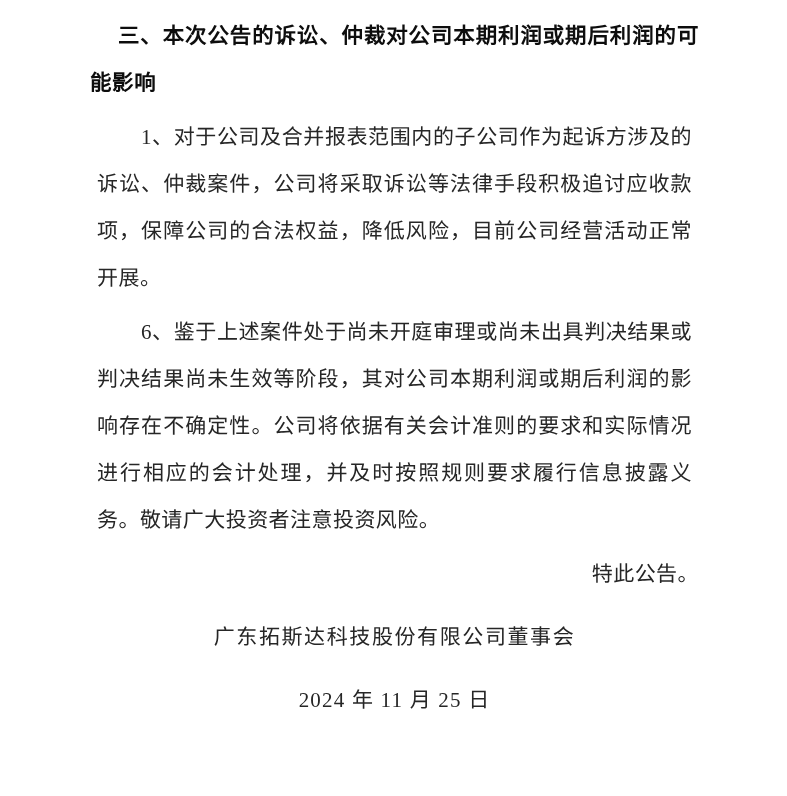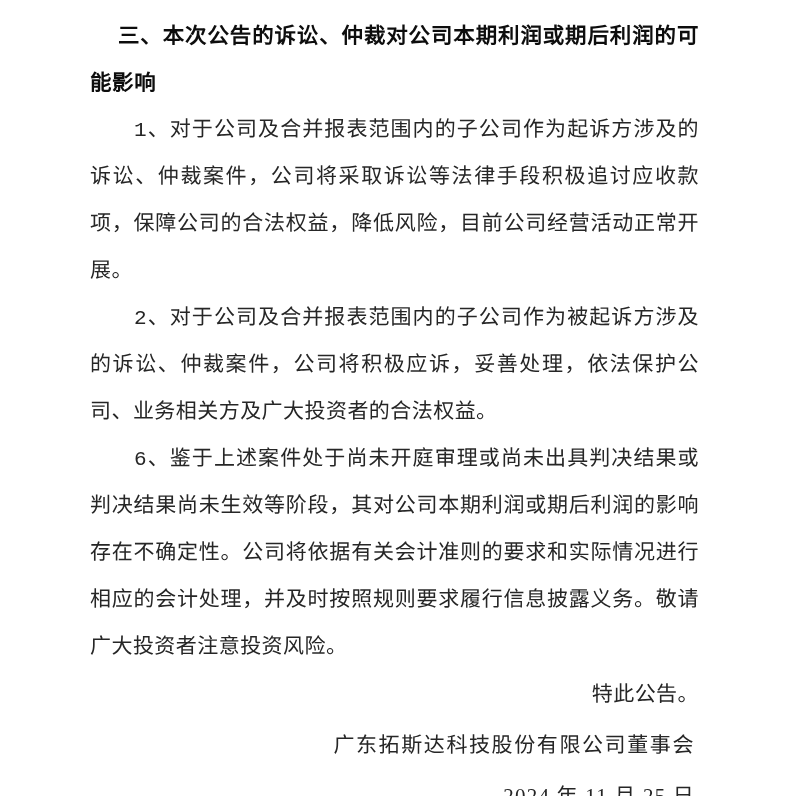--- a/index.html
+++ b/index.html
@@ -41,27 +41,27 @@
     color: #0d0d0d;
     text-indent: 28px;
     margin: 0;
     padding-top: 13px;
     text-align: justify;
     text-justify: inter-character;
   }
 
   
   .para {
-    font-family: Liberation Mono, monospace;
+    font-family: Liberation Serif, serif;
     font-size: 21px;
     line-height: 47px;
     letter-spacing: 0.45px;
     color: #262626;
     text-indent: 44px;
-    margin: 0;
+    margin: 7px;
     text-align: justify;
     text-justify: inter-character;
   }
 
   
   .closing {
     font-family: "Liberation Serif", "DejaVu Serif", serif;
     font-size: 21px;
     line-height: 47px;
     letter-spacing: 0.45px;
@@ -70,22 +70,22 @@
     margin: 0;
     text-align: right;
   }
 
   .signature-line {
     font-family: "Liberation Serif", "DejaVu Serif", serif;
     font-size: 21px;
     line-height: 47px;
     letter-spacing: 1.6px;
     color: #262626;
-    margin: 4px;
-    text-align: right;
+    margin: 16px;
+    text-align: center;
     text-indent: 0;
   }
 
   .signature-line.company {
     padding-right: 0px;
   }
 
   .signature-line.date {
     padding-right: 0px;
     letter-spacing: 1.2px;
@@ -95,21 +95,20 @@
 <body>
 
 <div class="page">
 
   <div class="doc-body">
 
     <h2 class="section-heading">三、本次公告的诉讼、仲裁对公司本期利润或期后利润的可能影响</h2>
 
     <p class="para">1、对于公司及合并报表范围内的子公司作为起诉方涉及的诉讼、仲裁案件，公司将采取诉讼等法律手段积极追讨应收款项，保障公司的合法权益，降低风险，目前公司经营活动正常开展。</p>
 
-    <p class="para">2、对于公司及合并报表范围内的子公司作为被起诉方涉及的诉讼、仲裁案件，公司将积极应诉，妥善处理，依法保护公司、业务相关方及广大投资者的合法权益。</p>
 
     <p class="para">6、鉴于上述案件处于尚未开庭审理或尚未出具判决结果或判决结果尚未生效等阶段，其对公司本期利润或期后利润的影响存在不确定性。公司将依据有关会计准则的要求和实际情况进行相应的会计处理，并及时按照规则要求履行信息披露义务。敬请广大投资者注意投资风险。</p>
 
     <p class="closing">特此公告。</p>
 
     <p class="signature-line company">广东拓斯达科技股份有限公司董事会</p>
 
     <p class="signature-line date">2024 年 11 月 25 日</p>
 
   </div>

